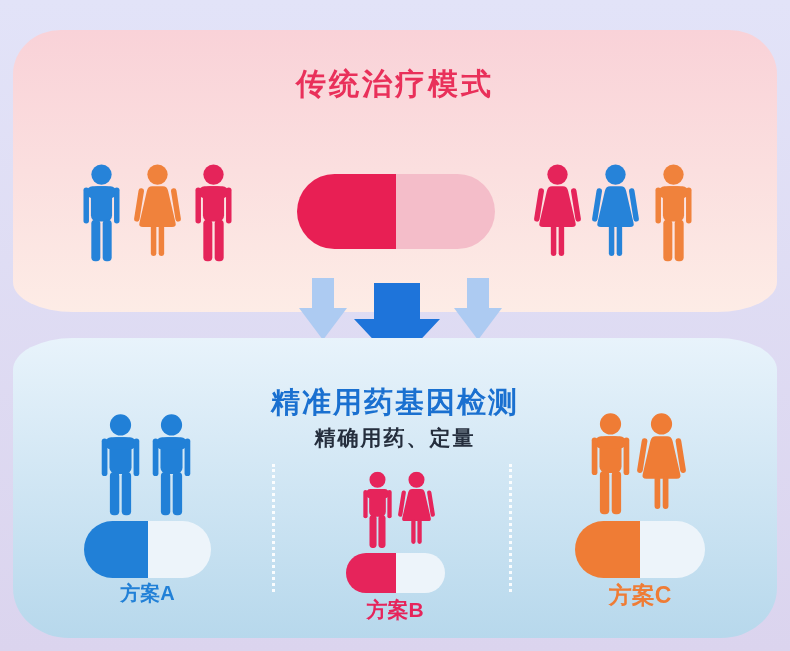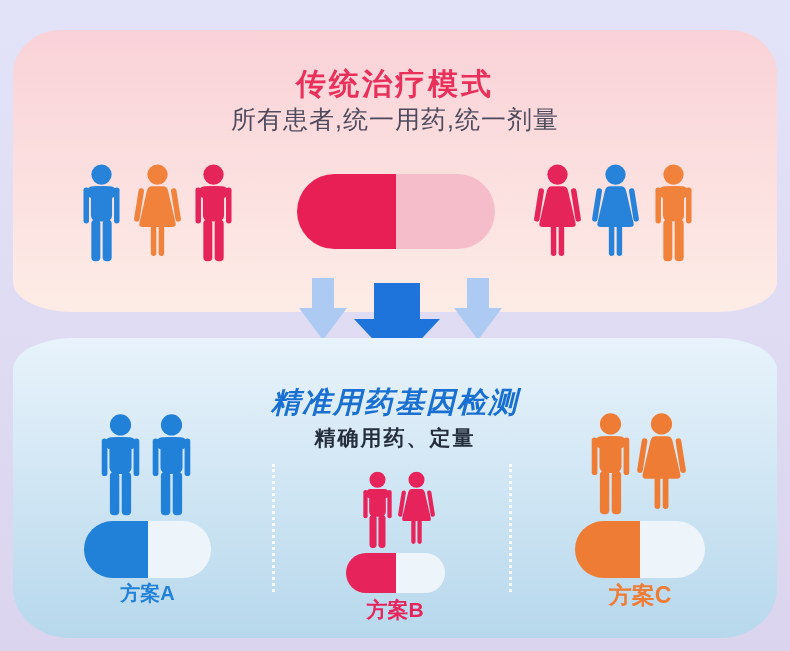--- a/index.html
+++ b/index.html
@@ -73,21 +73,20 @@
       <rect x="63" y="155" width="14" height="80" rx="7"></rect>
     </symbol>
   </defs>
 </svg>
 
 <div id="canvas">
 
   <div id="top-panel" class="panel" style="background: linear-gradient(rgb(249, 210, 216) 0%, rgb(253, 236, 230) 100%);"></div>
 
   <div id="tp-title" class="center-text" style="color: rgb(233, 48, 90);">传统治疗模式</div>
-  <div id="tp-subtitle" class="center-text" style="color: rgb(78, 74, 92);">所有患者,统一用药,统一剂量</div>
 
   <div id="tp-left-people" class="people-group">
       <svg class="person" viewBox="0 0 120 250" style="fill: rgb(38, 131, 217);">
         <use href="#sym-male"></use>
       </svg>
       <svg class="person" viewBox="0 0 120 250" style="fill: rgb(240, 130, 60);">
         <use href="#sym-female"></use>
       </svg>
       <svg class="person" viewBox="0 0 120 250" style="fill: rgb(229, 36, 90);">
         <use href="#sym-male"></use>
@@ -116,21 +115,21 @@
   </svg>
   <svg id="arrow-big" class="arrow" width="86" height="82" viewBox="0 0 86 82">
     <polygon points="20,0 66,0 66,36 86,36 43,82 0,36 20,36" fill="#1e74da"></polygon>
   </svg>
   <svg id="arrow-small-right" class="arrow" width="48" height="62" viewBox="0 0 48 62">
     <polygon points="13,0 35,0 35,30 48,30 24,62 0,30 13,30" fill="#adcbf2"></polygon>
   </svg>
 
   <div id="bottom-panel" class="panel" style="background: linear-gradient(rgb(232, 243, 251) 0%, rgb(183, 216, 236) 100%);"></div>
 
-  <div id="bp-title" class="center-text" style="color: rgb(26, 112, 208); font-style: italic;">精准用药基因检测</div>
+  <div id="bp-title" class="center-text" style="color: rgb(26, 112, 208);">精准用药基因检测</div>
   <div id="bp-subtitle" class="center-text" style="color: rgb(37, 46, 61);">精确用药、定量</div>
 
   <div id="divider-1" class="divider"></div>
   <div id="divider-2" class="divider"></div>
 
   <div id="pg-a" class="people-group">
       <svg class="person" viewBox="0 0 120 250" style="fill: rgb(33, 128, 215);">
         <use href="#sym-male"></use>
       </svg>
       <svg class="person" viewBox="0 0 120 250" style="fill: rgb(33, 128, 215);">

